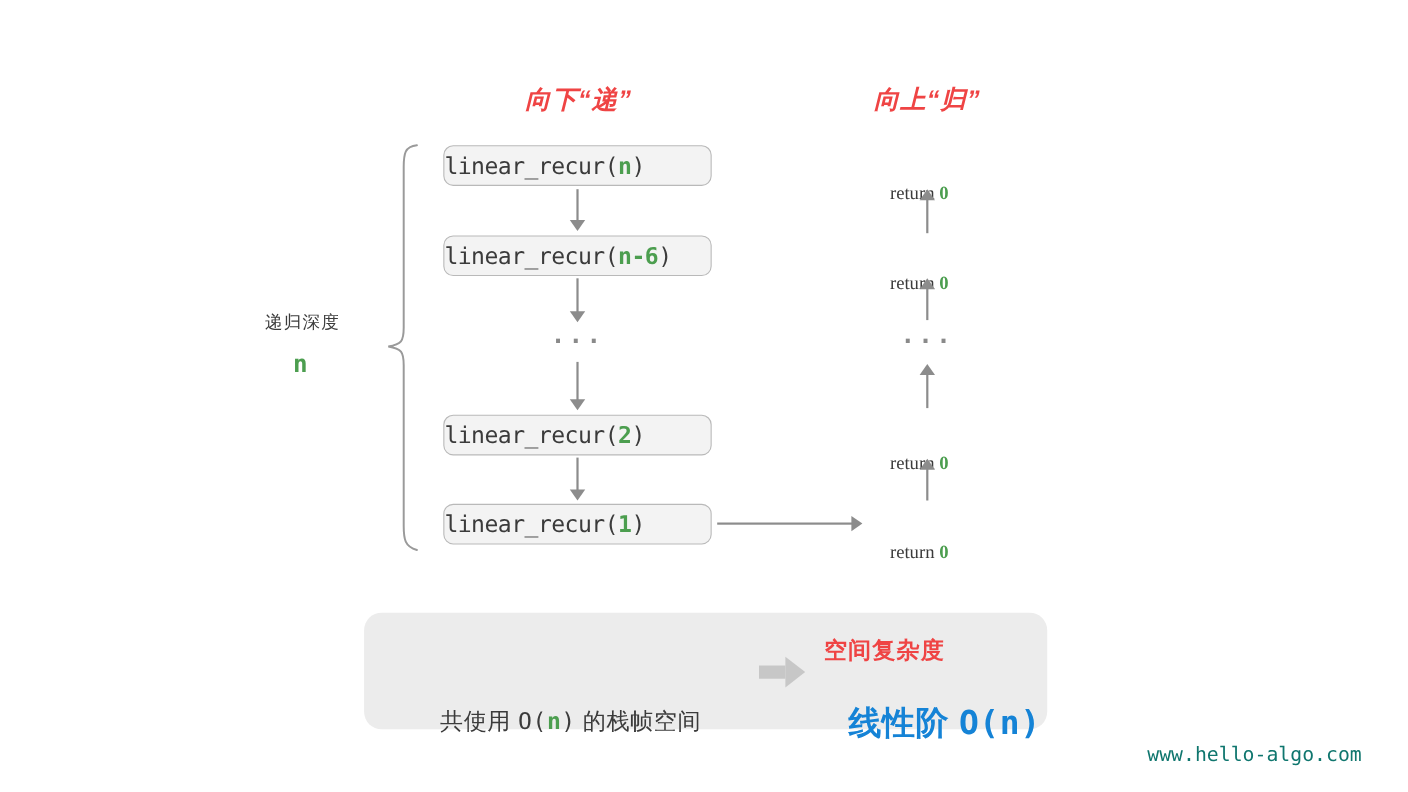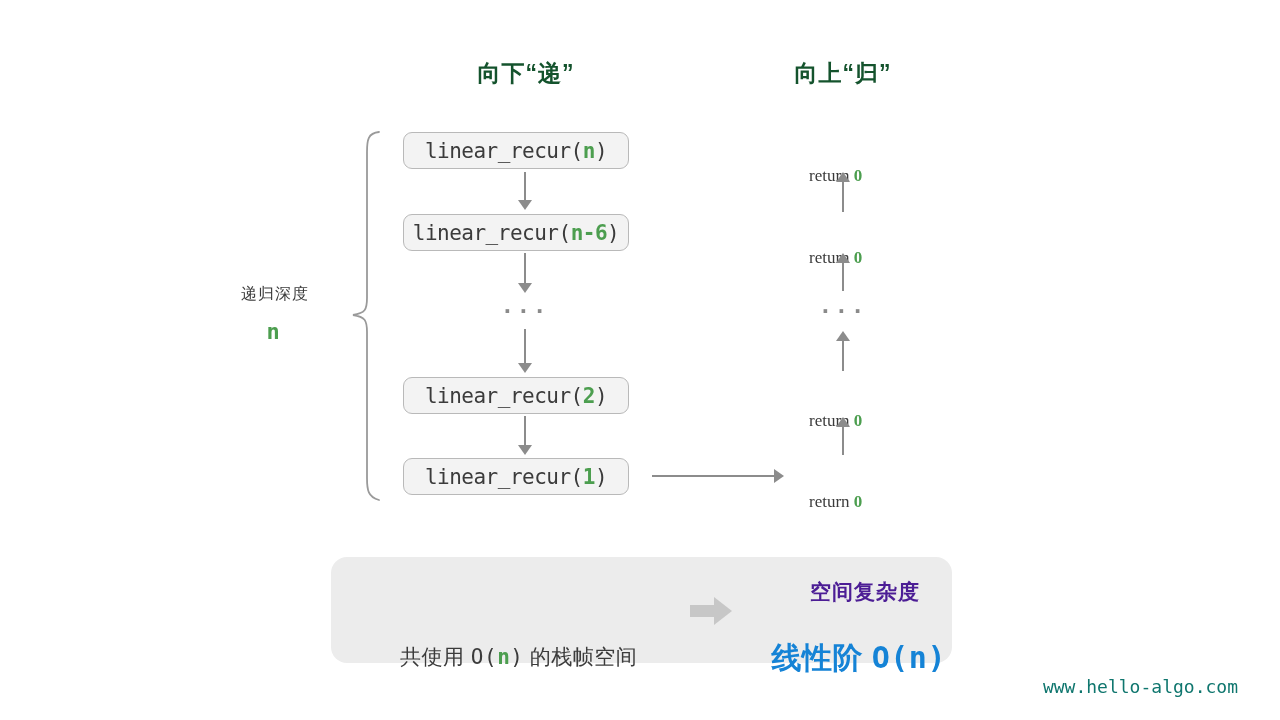--- a/index.html
+++ b/index.html
@@ -6,27 +6,27 @@
   .canvas{
     position:relative;width:1280px;height:720px;background:#ffffff;overflow:hidden;
     font-family:"Liberation Sans",sans-serif;color:#3b3b3b;
   }
   .mono{font-family:"DejaVu Sans Mono",monospace;}
   .green{color:#4c9e4f;font-weight:bold;}
   .blue{color:#1583d6;}
   .abs{position:absolute;}
 
   .col-header{
-    position:absolute;top:58px;transform:translateX(-50%);
-    font-size:23px;font-weight:bold;color:#14532d;white-space:nowrap;letter-spacing:1px;
+    position:absolute;top:75px;transform:translateX(-50%);
+    font-size:23px;font-weight:bold;color:#ef4444;white-space:nowrap;letter-spacing:1px;font-style:italic;
   }
   .code-box{
-    position:absolute;left:403px;width:226px;height:37px;box-sizing:border-box;
+    position:absolute;left:403px;width:244px;height:37px;box-sizing:border-box;
     background:#f3f3f3;border:1.5px solid #b9b9b9;border-radius:9px;
-    display:flex;align-items:center;justify-content:center;
+    display:flex;align-items:center;justify-content:flex-start;
     font-family:"DejaVu Sans Mono",monospace;font-size:21px;color:#3b3b3b;
     letter-spacing:-0.5px;white-space:pre;
   }
   .ret{
     position:absolute;left:792px;height:26px;line-height:26px;
     font-family:Liberation Serif, serif;font-size:17px;color:#3b3b3b;white-space:pre;
   }
   .dots{
     position:absolute;transform:translateX(-50%);top:296px;height:22px;line-height:20px;
     font-family:"DejaVu Sans Mono",monospace;font-weight:bold;font-size:22px;
@@ -71,22 +71,22 @@
   .summary-box{
     position:absolute;left:331px;top:557px;width:621px;height:106px;
     background:#ececec;border-radius:16px;
   }
   .sum-line{
     position:absolute;transform:translateX(-50%);white-space:pre;
     font-size:21px;color:#3b3b3b;line-height:27px;letter-spacing:0.5px;
   }
   .sum-line .mono{font-size:21px;}
   .sum-title{
-    position:absolute;left:865px;top:578px;transform:translateX(-50%);
-    font-size:21px;font-weight:bold;color:#4c1d95;line-height:27px;white-space:nowrap;letter-spacing:1px;
+    position:absolute;left:804px;top:578px;transform:translateX(-50%);
+    font-size:21px;font-weight:bold;color:#ef4444;line-height:27px;white-space:nowrap;letter-spacing:1px;
   }
   .sum-result{
     position:absolute;left:841px;top:616px;transform:translateX(-50%);
     font-size:30px;font-weight:bold;line-height:28px;white-space:pre;letter-spacing:0.5px;
   }
   
   .big-arrow{position:absolute;left:690px;top:597px;width:42px;height:28px;}
   .big-arrow .shaft{position:absolute;left:0;top:8px;width:24px;height:12px;background:#c7c7c7;}
   .big-arrow .head{
     position:absolute;left:24px;top:0;width:0;height:0;

